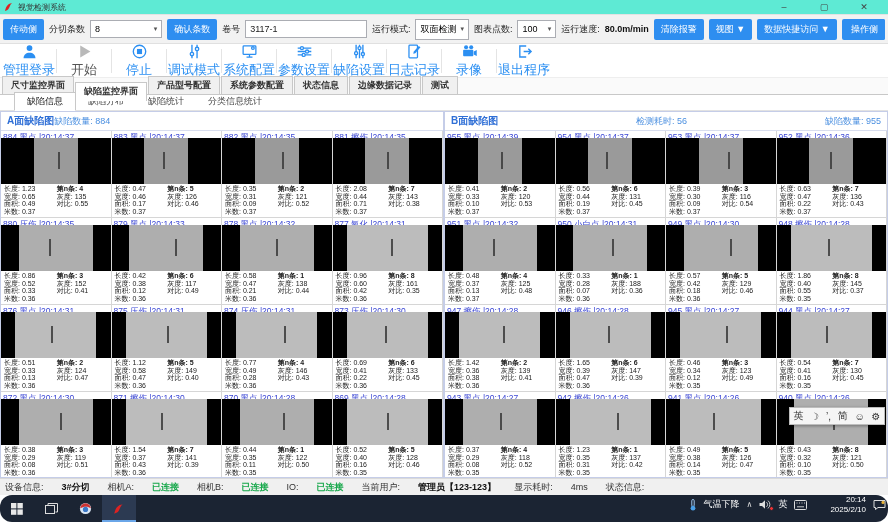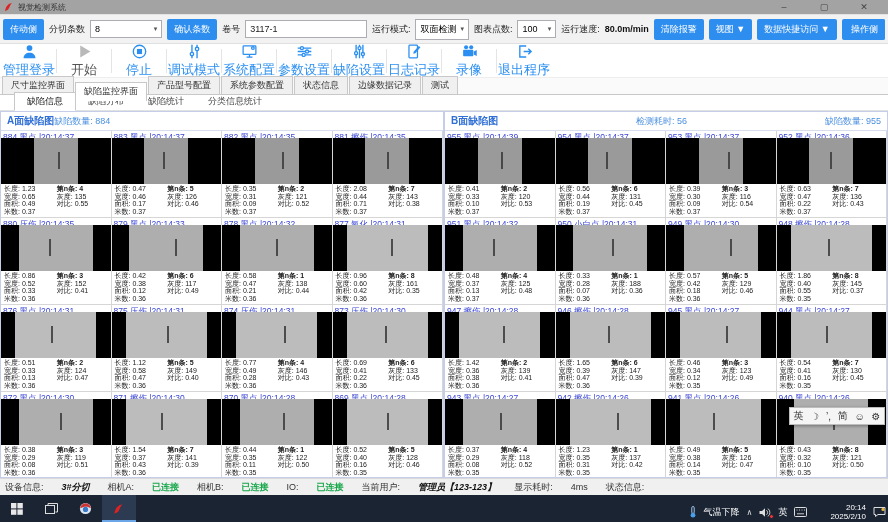--- a/index.html
+++ b/index.html
@@ -1,20 +1,20 @@
 <!DOCTYPE html>
 <html><head>
 <meta charset="utf-8">
 <style>
   *{margin:0;padding:0;box-sizing:border-box;}
   body{font-family:"Liberation Sans","DejaVu Sans",sans-serif;background:#888;}
   .screen{position:relative;width:888px;height:522px;background:#fff;overflow:hidden;}
 
   
-  .titlebar{height:14px;background:#a3a3a3;display:flex;align-items:center;padding:0 4px;position:relative;}
+  .titlebar{height:14px;background:#5eead4;display:flex;align-items:center;padding:0 4px;position:relative;}
   .titlebar .logo{width:10px;height:10px;margin-right:4px;}
   .titlebar .ttl{font-size:8px;color:#333;}
   .winctl{position:absolute;right:4px;top:0;display:flex;}
   .winctl span{width:40px;text-align:center;font-size:9px;color:#444;cursor:default;line-height:14px;}
 
   
   .toolbar1{height:30px;background:#f2f2f2;border-top:1px solid #e3e3e3;border-bottom:1px solid #e0e0e0;display:flex;align-items:center;gap:5px;padding:0 3px;font-size:9px;position:relative;}
   .bbtn{background:#2e8ef0;color:#fff;padding:4px 7px;border-radius:2px;font-size:9px;white-space:nowrap;cursor:default;}
   .lbl{color:#222;white-space:nowrap;}
   .sel{background:#fff;border:1px solid #abadb3;padding:3px 4px;display:flex;align-items:center;gap:4px;white-space:nowrap;}
@@ -25,21 +25,21 @@
 
   
   .toolbar2{height:34px;background:#fff;display:flex;align-items:center;padding:0 2px;border-bottom:1px solid #eee;}
   .action{width:54px;display:flex;flex-direction:column;align-items:center;justify-content:center;gap:1px;cursor:default;}
   .action .aicon{height:17px;display:flex;align-items:center;justify-content:center;}
   .action .albl{font-size:13px;color:#2b8ff2;white-space:nowrap;}
   .action.dis .albl{color:#555;}
   .vsep{width:1px;height:24px;background:#e4e4e4;}
 
   
-  .tabrow{height:17px;background:#fafafa;display:flex;align-items:flex-end;padding-left:2px;border-bottom:1px solid #c8c8c8;}
+  .tabrow{height:17px;background:#fafafa;display:flex;align-items:flex-end;padding-left:2px;border-bottom:1px solid #c8c8c8;font-weight:bold;}
   .tab{font-size:9px;color:#333;padding:2px 8px 2px 8px;border:1px solid #c8c8c8;border-bottom:none;background:#f0f0f0;margin-right:1px;white-space:nowrap;cursor:default;}
   .tab.active{background:#fff;position:relative;top:7px;padding-bottom:3px;}
   .subtabrow{height:16px;background:#fff;display:flex;align-items:flex-end;padding-left:14px;border-bottom:1px solid #e2e2e2;}
   .stab{font-size:9px;color:#444;padding:2px 12px;white-space:nowrap;cursor:default;}
   .stab.active{border:1px solid #c8c8c8;border-bottom:1px solid #fff;background:#fff;position:relative;top:1px;color:#111;}
 
   
   .panels{display:flex;height:367px;}
   .panel{width:444px;border:1px solid #c5cde8;display:flex;flex-direction:column;}
   .phead{height:19px;display:flex;align-items:center;padding:0 6px;background:#fff;border-bottom:1px solid #d8ddee;}
@@ -54,25 +54,25 @@
   .band.dark{left:30%;width:40%;background:#9a9a9a;}
   .band.mid{left:16%;width:68%;background:#aeaeae;}
   .band.light{left:13%;width:74%;background:#bcbcbc;}
   .mark{position:absolute;top:32%;height:36%;width:2px;background:#3a3a3a;opacity:.85;}
   .cinfo{display:flex;font-size:7px;line-height:1.12;padding:1px 3px;color:#222;gap:2px;}
   .cinfo .col{flex:1;}
   .cinfo .b{font-weight:bold;}
 
   
   .statusbar{height:17px;background:#f0f0f0;border-top:1px solid #d9d9d9;display:flex;align-items:center;gap:18px;padding:0 5px;font-size:9px;color:#333;white-space:nowrap;}
-  .statusbar .bold{font-weight:bold;color:#111;font-style:italic;}
+  .statusbar .bold{font-weight:bold;color:#111;}
   .statusbar .green{color:#17a84b;font-weight:bold;}
 
   
-  .taskbar{height:27px;background:#1b2433;display:flex;align-items:flex-end;position:relative;color:#fff;}
+  .taskbar{height:27px;background:#1b2433;display:flex;align-items:flex-start;position:relative;color:#fff;border-radius:12px;}
   .tbicon{width:34px;height:27px;display:flex;align-items:center;justify-content:center;cursor:default;}
   .tbicon.activeapp{background:#2c3a52;box-shadow:inset 0 -2px 0 #6aa6e8;}
   .tbright{position:absolute;right:2px;display:flex;align-items:center;gap:7px;font-size:9px;}
   .clock{text-align:right;font-size:8px;line-height:1.2;margin-left:16px;}
   .chev{font-size:8px;color:#ddd;}
   .spk{position:relative;display:flex;}
   .reddot{position:absolute;right:-3px;bottom:-1px;width:5px;height:5px;border-radius:50%;background:#e33;border:1px solid #1b2433;}
 
   
   .imebar{position:absolute;left:789px;top:407px;width:96px;height:18px;background:#f5f5f5;border:1px solid #bdbdbd;box-shadow:0 1px 3px rgba(0,0,0,.35);display:flex;align-items:center;justify-content:space-around;font-size:10px;color:#333;z-index:5;}

